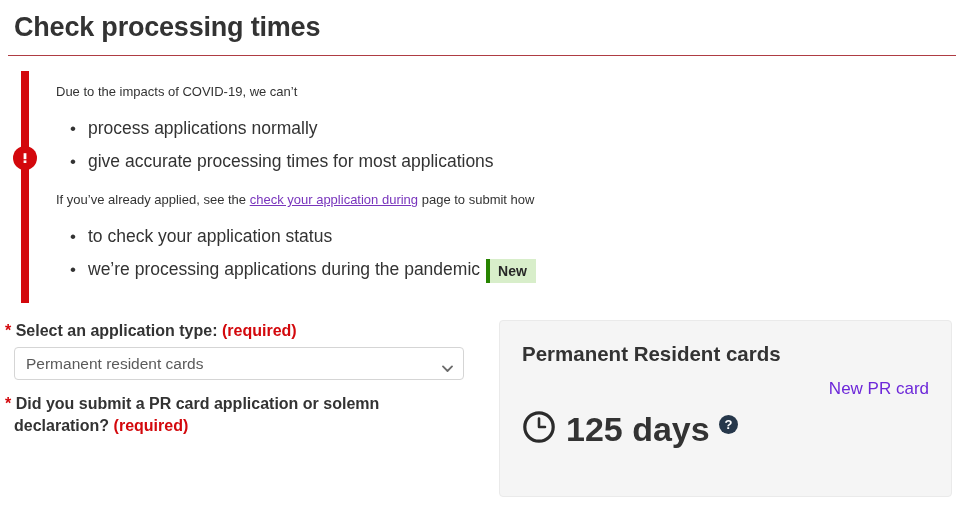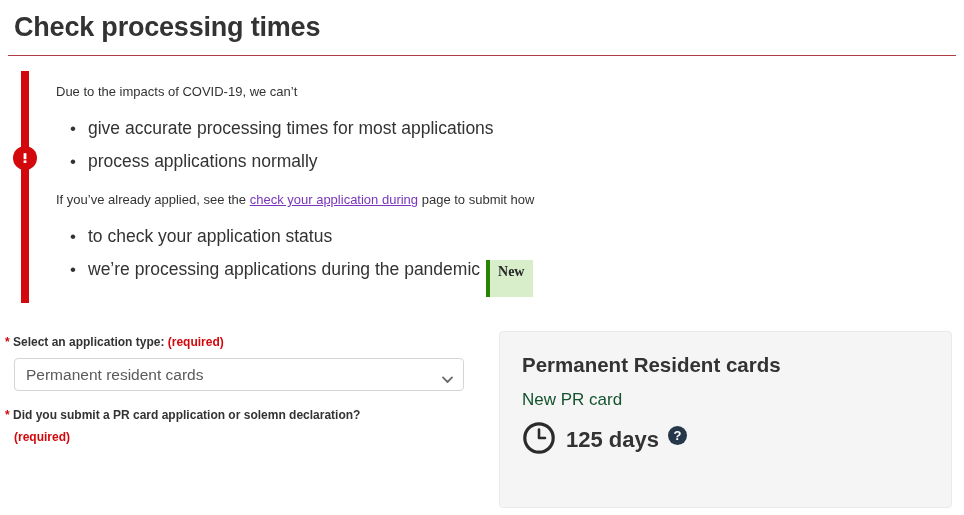--- a/index.html
+++ b/index.html
@@ -97,42 +97,41 @@
   .new-badge {
     display: inline-block;
     vertical-align: -1px;
     margin-left: 6px;
     background: #d8eeca;
     border-left: 4px solid #278400;
     color: #272727;
     font-size: 14px;
     font-weight: bold;
     line-height: 14px;
-    padding: 5px 9px 18px 8px;
-    font-family: Liberation Serif, serif;
+    padding: 5px 9px 5px 8px;
   }
 
   
   .columns {
     position: relative;
     margin-top: 4px;
     height: 200px;
   }
 
   
   .form-col {
     position: absolute;
     left: 0;
     top: 0;
     width: 480px;
   }
   .field { margin-bottom: 5px; }
   .field-label {
     display: block;
-    font-size: 12px;
+    font-size: 16px;
     font-weight: bold;
     color: #333333;
     line-height: 22px;
     padding: 0 0 5px 14px;
     text-indent: -9px;
     max-width: 400px;
   }
   .req-star { color: #d3080c; font-weight: bold; }
   .req-text { color: #d3080c; font-weight: bold; }
 
@@ -179,32 +178,33 @@
   }
   .result-title {
     font-size: 20.5px;
     font-weight: bold;
     color: #333333;
     margin: 0 0 0 0;
     line-height: 30px;
   }
   .result-sub {
     font-size: 17px;
-    color: #14532d;
+    color: #6d28d9;
     margin: 9px 0 0 0;
     line-height: 22px;
+    text-align: right;
   }
   .result-time {
     display: flex;
     align-items: center;
     margin-top: 10px;
   }
   .clock-icon { flex: none; margin-right: 10px; }
   .time-value {
-    font-size: 22px;
+    font-size: 34px;
     font-weight: bold;
     color: #333333;
     line-height: 36px;
   }
   .help-icon {
     flex: none;
     margin-left: 9px;
     align-self: flex-start;
     margin-top: 5px;
     cursor: pointer;
@@ -221,22 +221,22 @@
   <div class="alert-icon">
     <svg width="14" height="14" viewBox="0 0 14 14" aria-hidden="true">
       <rect x="5.6" y="2.2" width="2.8" height="6" fill="#ffffff"></rect>
       <rect x="5.6" y="9.4" width="2.8" height="2.6" fill="#ffffff"></rect>
     </svg>
   </div>
 
   <p class="lead">Due to the impacts of COVID-19, we can’t</p>
 
   <ul>
+    <li>process applications normally</li>
     <li>give accurate processing times for most applications</li>
-    <li>process applications normally</li>
   </ul>
 
   <p><span class="strong">If you’ve already applied</span><span>, see the </span><a class="status-link" href="#">check your application during</a><span> page to submit how</span></p>
 
   <ul>
     <li>to check your application status</li>
     <li><span>we’re processing applications during the pandemic</span><span class="new-badge">New</span></li>
   </ul>
 </section>
 

